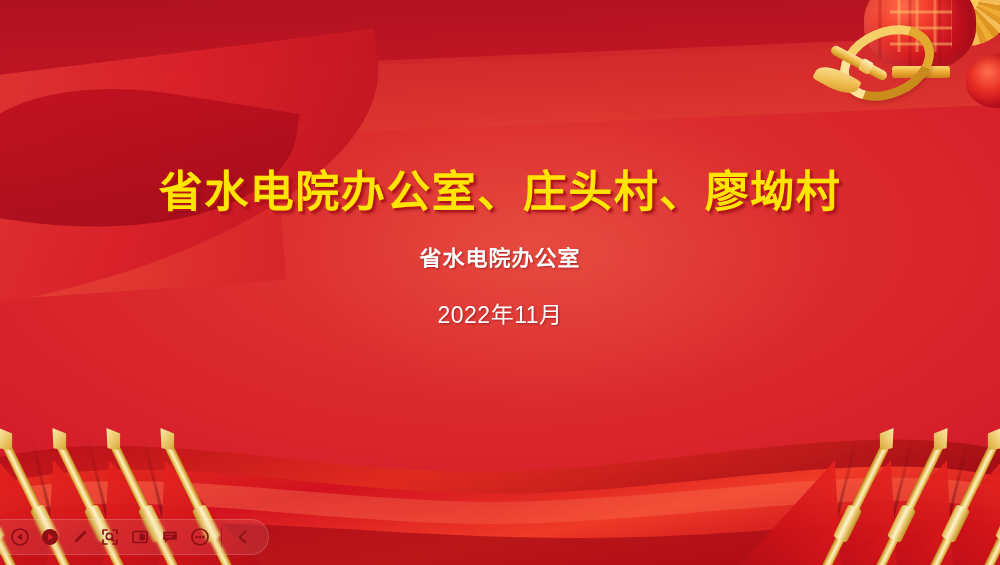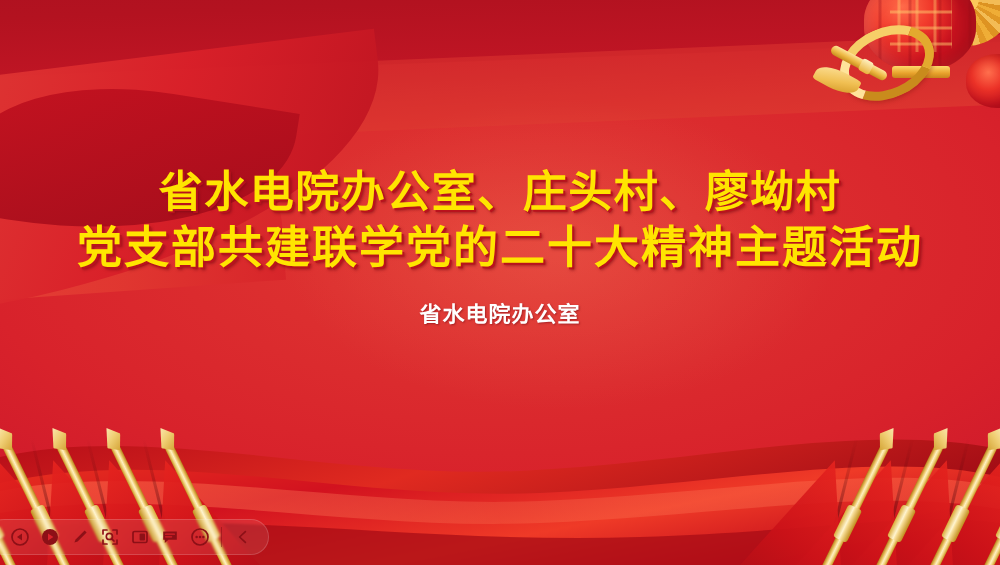--- a/index.html
+++ b/index.html
@@ -338,22 +338,22 @@
     <div class="pole" style="left:134px; transform:rotate(-26deg);">
         <span class="grip"></span>
       </div>
     <div class="pole" style="left:188px; transform:rotate(-26deg);">
         <span class="grip"></span>
       </div>
   </div>
 
   <div class="text-stack">
     <div class="title title-1">省水电院办公室、庄头村、廖坳村</div>
-    <div class="title title-2">党支部共建联学党的二十大精神主题活动</div>
     <div class="org org-2">省水电院办公室</div>
+    <div class="date">2022年11月</div>
   </div>
 
   <div class="toolbar">
 
     <div class="tb-btn">
       <svg width="20" height="20" viewBox="0 0 20 20">
         <circle cx="10" cy="10" r="8" class="ico"></circle>
         <path d="M12 6.6 L7 10 L12 13.4 Z" class="ico-f"></path>
       </svg>
     </div>

